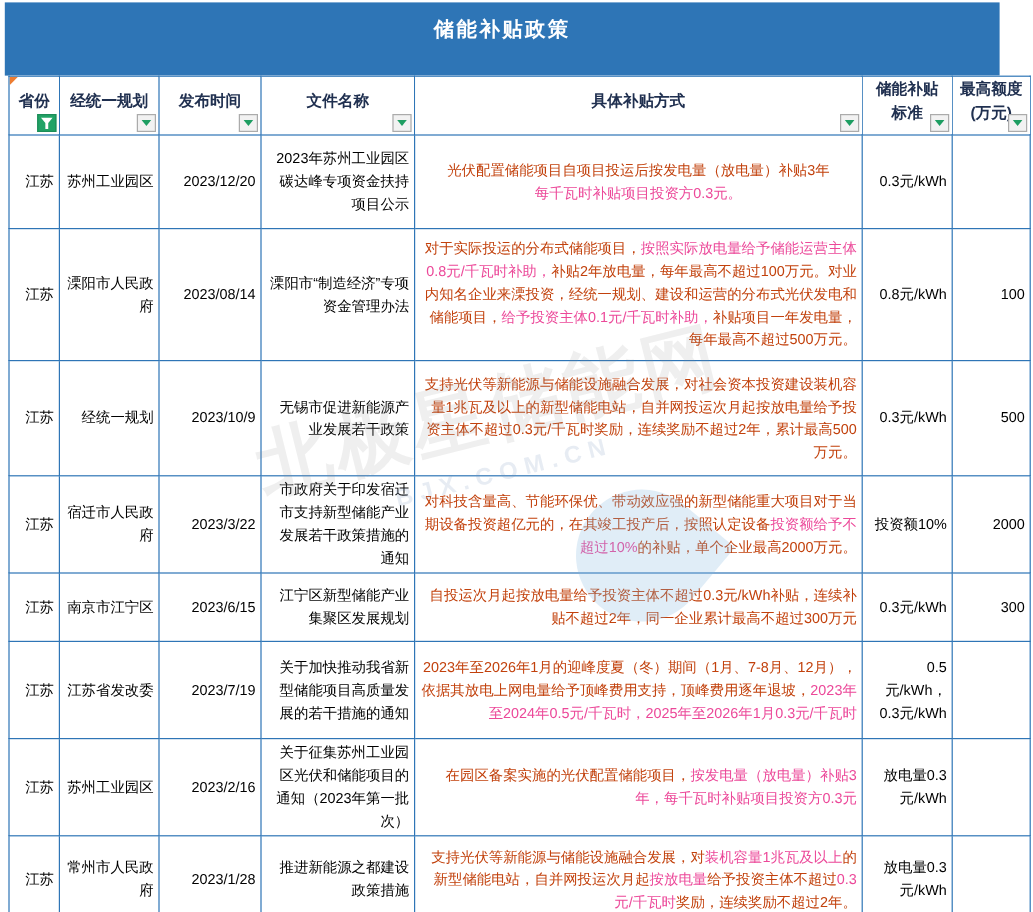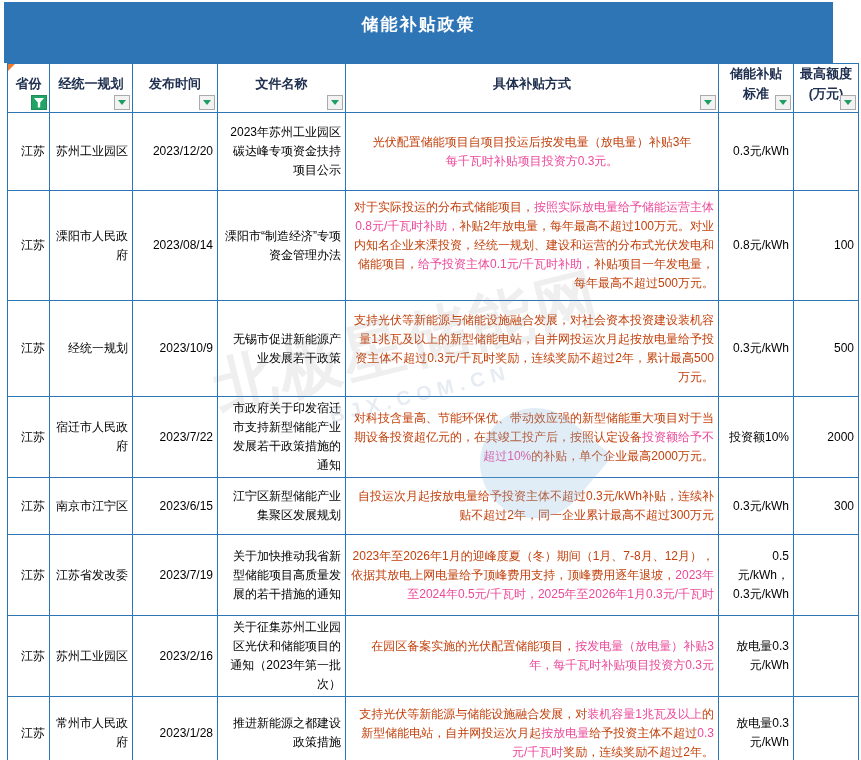--- a/index.html
+++ b/index.html
@@ -121,21 +121,21 @@
         <td>经统一规划</td>
         <td>2023/10/9</td>
         <td class="doc">无锡市促进新能源产业发展若干政策</td>
         <td class="subsidy" style="white-space: pre-wrap;"><span class="seg-black">支持光伏等新能源与储能设施融合发展，对社会资本投资建设装机容量1兆瓦及以上的新型储能电站，自并网投运次月起按放电量给予投资主体不超过0.3元/千瓦时奖励，连续奖励不超过2年，累计最高500万元。</span></td>
         <td>0.3元/kWh</td>
         <td>500</td>
       </tr>
       <tr style="height: 78px;">
         <td class="marked">江苏</td>
         <td>宿迁市人民政府</td>
-        <td>2023/7/22</td>
+        <td>2023/3/22</td>
         <td class="doc">市政府关于印发宿迁市支持新型储能产业发展若干政策措施的通知</td>
         <td class="subsidy" style="white-space: pre-wrap;"><span class="seg-black">对科技含量高、节能环保优、带动效应强的新型储能重大项目对于当期设备投资超亿元的，在其竣工投产后，按照认定设备</span><span class="seg-red">投资额给予不超过10%</span><span class="seg-black">的补贴，单个企业最高2000万元。</span></td>
         <td>投资额10%</td>
         <td>2000</td>
       </tr>
       <tr style="height: 57px;">
         <td>江苏</td>
         <td>南京市江宁区</td>
         <td>2023/6/15</td>
         <td class="doc">江宁区新型储能产业集聚区发展规划</td>

